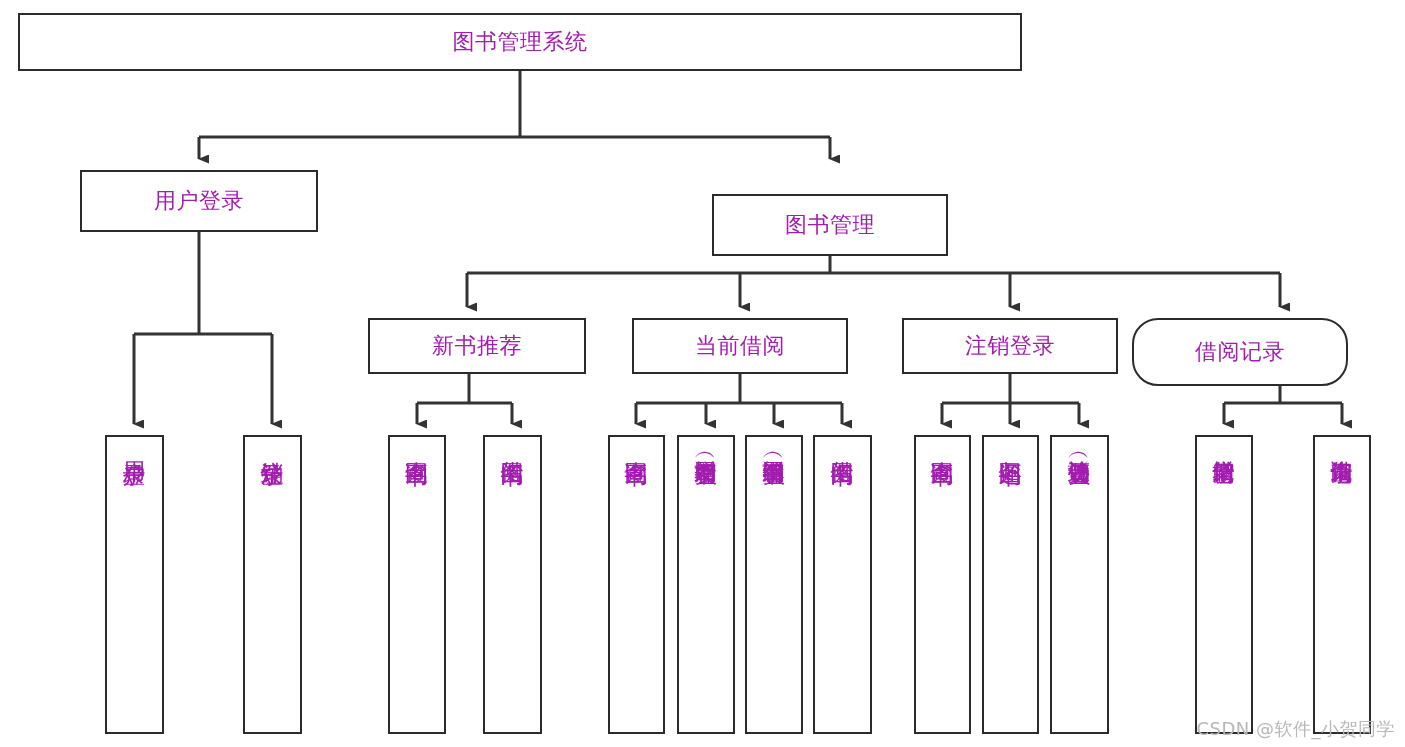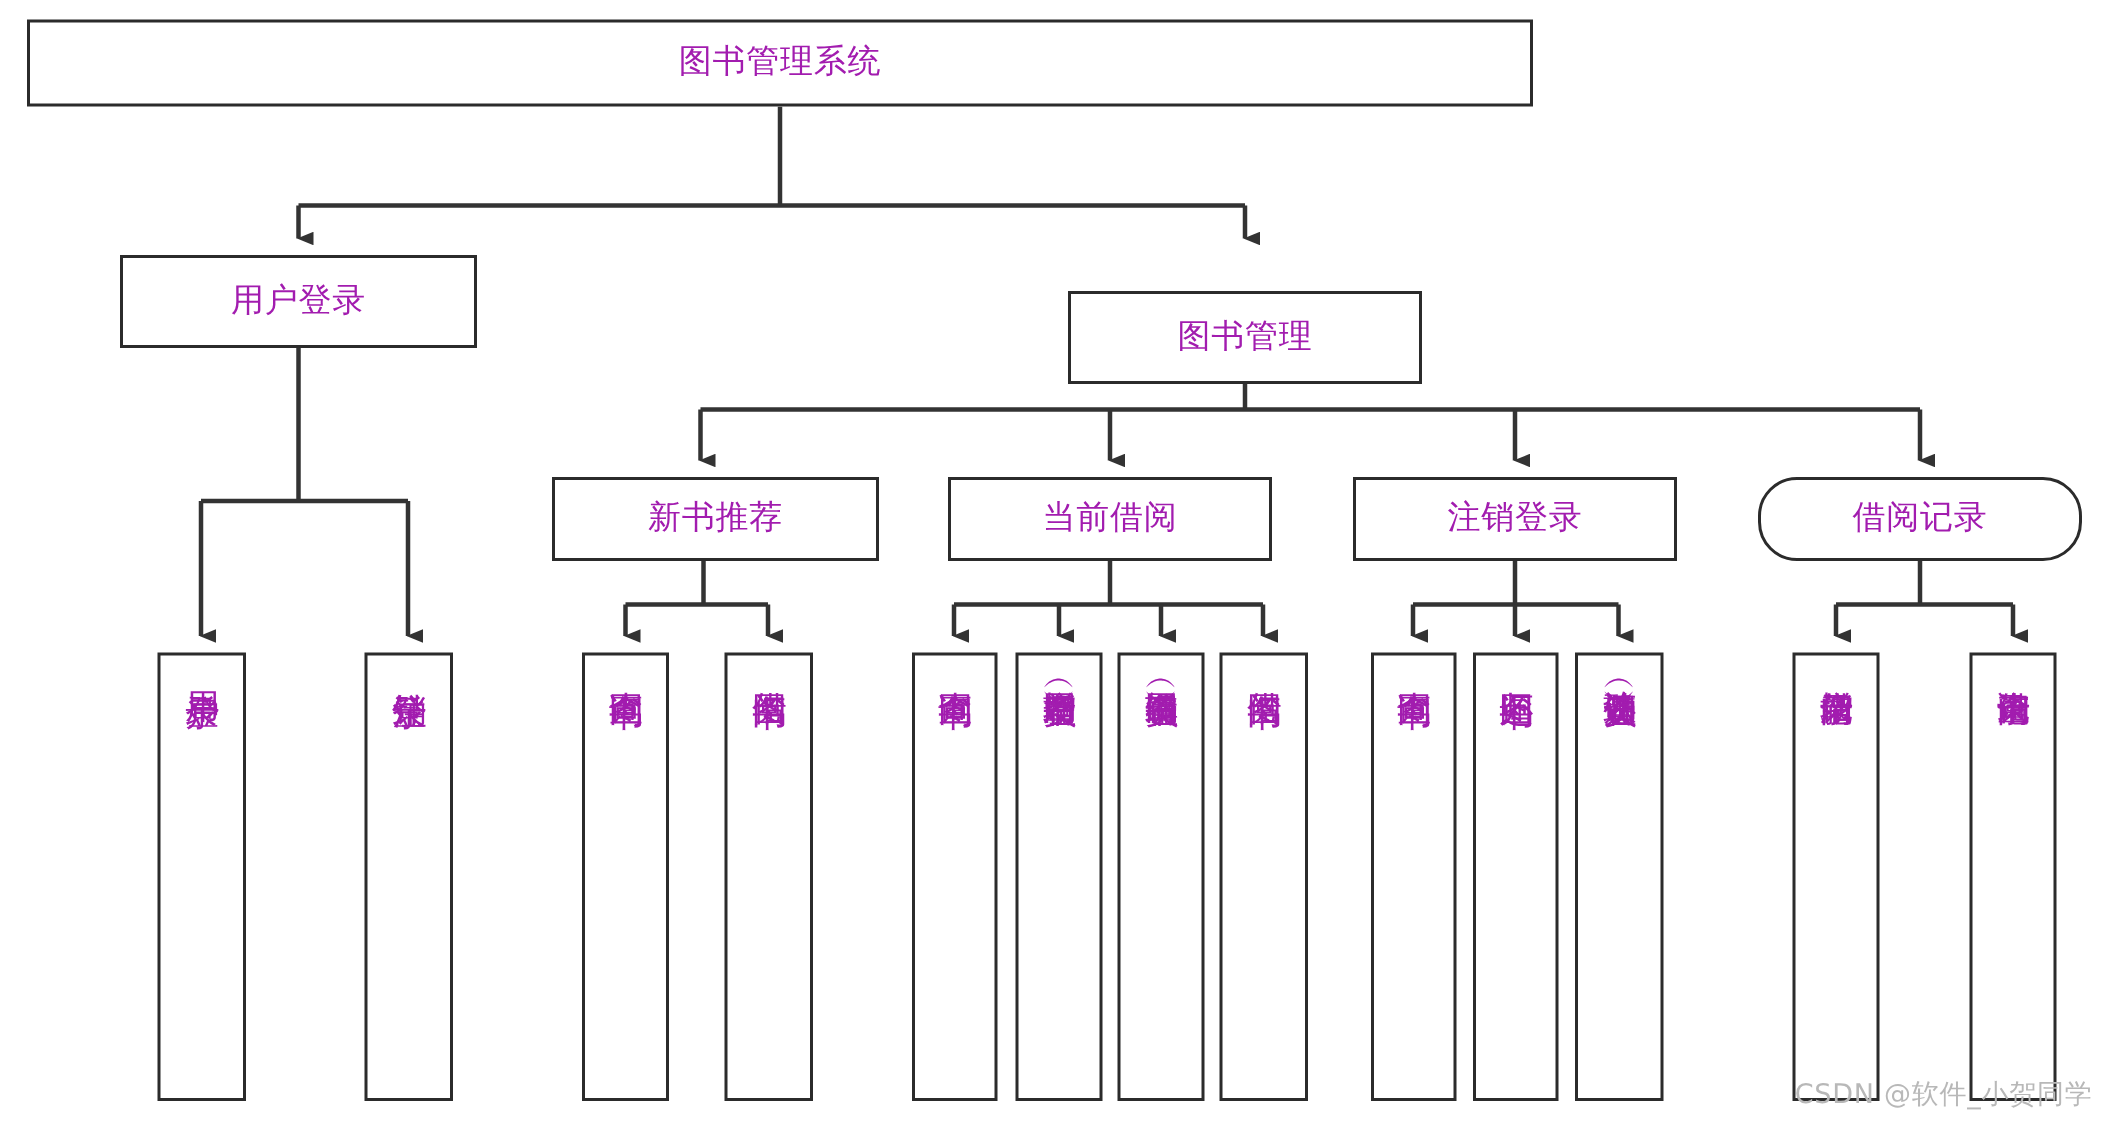--- a/index.html
+++ b/index.html
@@ -141,21 +141,21 @@
 
   <div class="node horiz" style="left:368px; top:318px; width:218px; height:56px;">
     <span class="node-label">新书推荐</span>
   </div>
   <div class="node horiz" style="left:632px; top:318px; width:216px; height:56px;">
     <span class="node-label">当前借阅</span>
   </div>
   <div class="node horiz" style="left:902px; top:318px; width:216px; height:56px;">
     <span class="node-label">注销登录</span>
   </div>
-  <div class="node horiz" style="left:1172px; top:318px; width:216px; height:56px;border-radius:26px;">
+  <div class="node horiz" style="left:1132px; top:318px; width:216px; height:68px;border-radius:26px;">
     <span class="node-label">借阅记录</span>
   </div>
 
   <div class="node vert" style="left:105px; top:435px; width:59px; height:299px;">
     <span class="node-label">用户登录</span>
   </div>
   <div class="node vert" style="left:243px; top:435px; width:59px; height:299px;">
     <span class="node-label">注销登录</span>
   </div>
 

